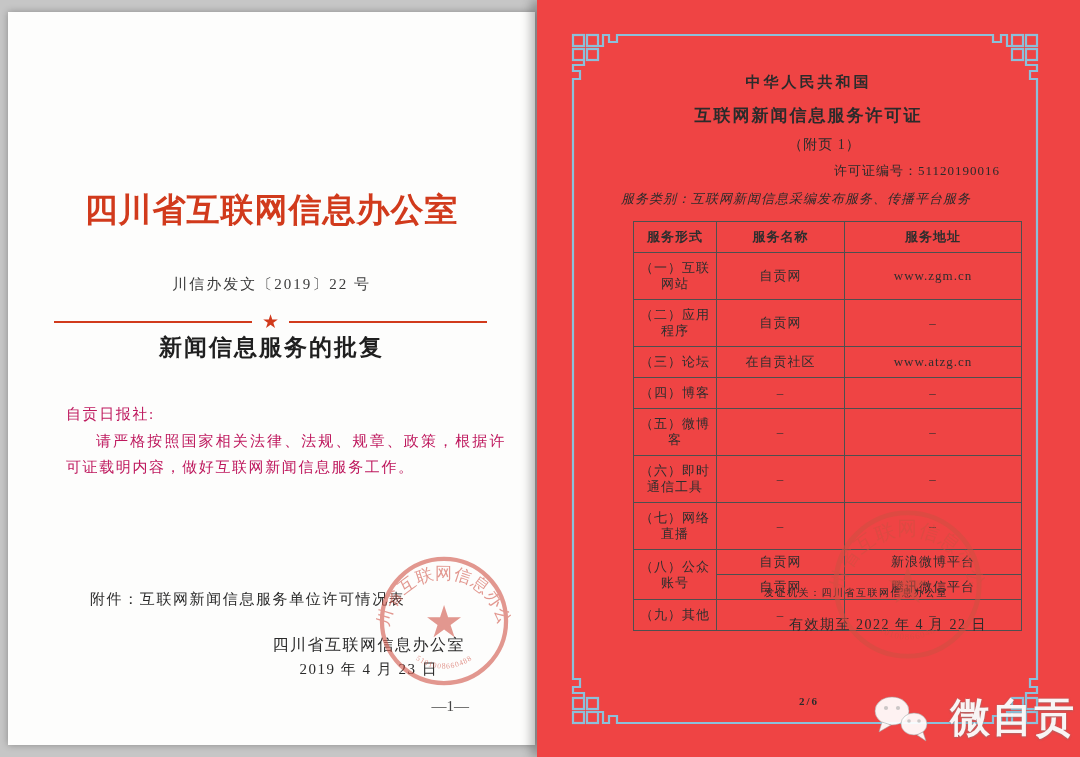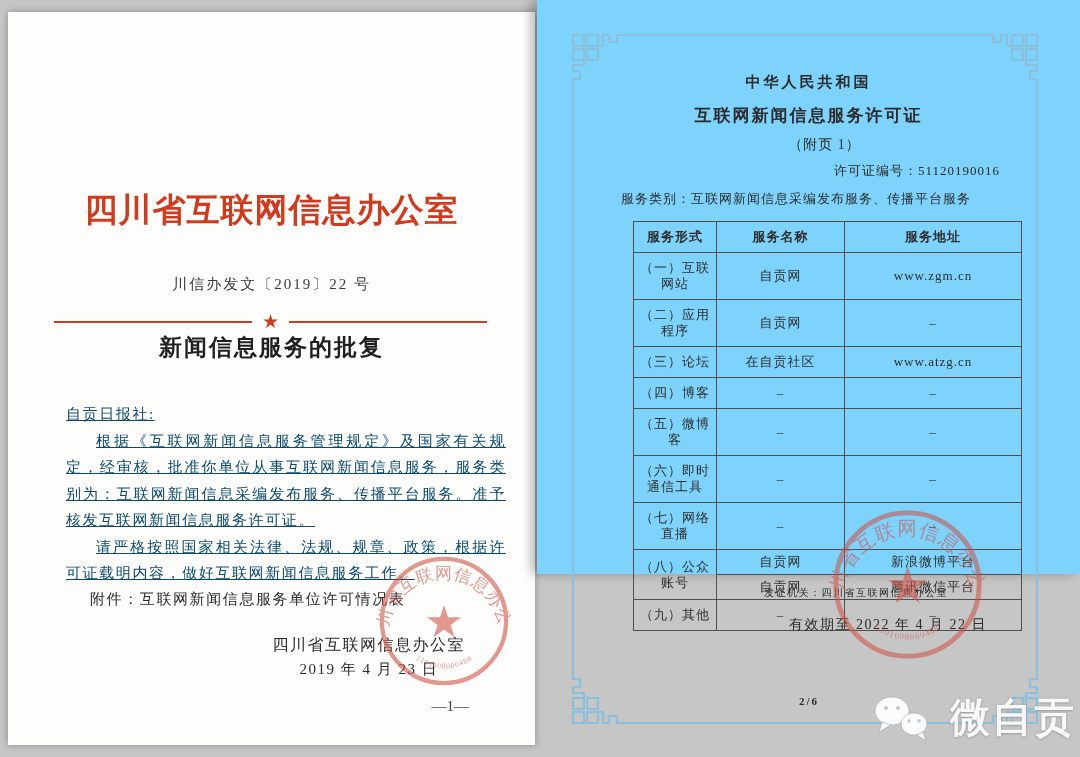--- a/index.html
+++ b/index.html
@@ -8,54 +8,54 @@
     background:#c6c6c6;
     font-family:"Liberation Serif","DejaVu Serif",serif;
     color:#2b2b2b;
   }
   .page { position:absolute; }
   .page-left {
     left:8px; top:12px; width:527px; height:733px;
     background:#fdfdfc; box-shadow:0 0 7px rgba(0,0,0,.3);
   }
   .page-right {
-    left:537px; top:0; width:543px; height:574px;
-    background:#7dd3fc; box-shadow:-6px 0 10px rgba(0,0,0,.28);
+    left:537px; top:0; width:543px; height:757px;
+    background:#ef4444; box-shadow:-6px 0 10px rgba(0,0,0,.28);
   }
   .abs { position:absolute; }
 
   
   .l-org   { top:176px; left:0; width:100%; text-align:center;
              font-size:33px; font-weight:bold; color:#d13a1c; letter-spacing:1px; }
   .l-docnum{ top:263px; left:0; width:100%; text-align:center;
              font-size:15px; color:#3a3a3a; letter-spacing:2px; }
   .l-rule  { top:300px; left:46px; right:48px; display:flex; align-items:center; gap:10px; }
   .l-rule .rline { flex:1; height:2px; background:#d13a1c; }
   .l-rule .rstar { color:#d13a1c; font-size:19px; line-height:1; }
   .l-title { top:318px; left:0; width:100%; text-align:center;
              font-size:23px; font-weight:bold; letter-spacing:2px;
              line-height:35px; color:#1f1f1f; }
   .l-body  { top:389px; left:58px; width:440px; font-size:15px; line-height:26.5px;
-             letter-spacing:1.6px; text-align:justify; color:#0c4a6e;text-decoration:underline; }
+             letter-spacing:1.6px; text-align:justify; color:#be185d; }
   .l-body p{ margin:0; }
   .l-body p.indent { text-indent:2em; }
   .l-attach{ top:578px; left:82px; font-size:15px; letter-spacing:1.6px; }
   .l-sign  { top:620px; right:70px; text-align:center; font-size:16px;
              letter-spacing:1.5px; line-height:25px; }
   .l-sign .sig-date { font-size:15px; }
   .l-pagenum{ top:686px; right:66px; font-size:15px; color:#444; }
 
   
   .r-country { top:73px;  left:0; width:100%; text-align:center; font-size:15px;
                font-weight:bold; letter-spacing:3px; }
   .r-cert    { top:104px; left:0; width:100%; text-align:center; font-size:17px;
                font-weight:bold; letter-spacing:2px; }
   .r-sub     { top:136px; left:16px; width:100%; text-align:center; font-size:14px; letter-spacing:1px; }
   .r-license { top:162px; right:80px; font-size:13px; letter-spacing:1px; }
-  .r-cat     { top:190px; left:84px;  font-size:13px; letter-spacing:1px; }
+  .r-cat     { top:190px; left:84px;  font-size:13px; letter-spacing:1px;font-style:italic; }
   table.r-table { position:absolute; top:221px; left:80px; width:388px;
                   border-collapse:collapse; font-size:13px; color:#2e2e2e;
                   table-layout:fixed;margin-left:16px; }
   .r-table th, .r-table td {
       border:1px solid #4f4f4f; text-align:center; vertical-align:middle;
       padding:7px 2px; letter-spacing:1px; font-weight:normal; line-height:16px; }
   .r-table th { font-weight:bold; }
   .r-table td.sub { padding:4px 2px; }
   .r-issuer  { top:586px; left:227px; font-size:10px; letter-spacing:1.5px; }
   .r-validity{ top:616px; left:252px; font-size:14px; letter-spacing:1.5px; }
@@ -107,21 +107,20 @@
     <span class="rstar">★</span>
     <span class="rline"></span>
   </div>
 
   <div class="abs l-title">
     <div>新闻信息服务的批复</div>
   </div>
 
   <div class="abs l-body">
     <p>自贡日报社:</p>
-    <p class="indent">根据《互联网新闻信息服务管理规定》及国家有关规定，经审核，批准你单位从事互联网新闻信息服务，服务类别为：互联网新闻信息采编发布服务、传播平台服务。准予核发互联网新闻信息服务许可证。</p>
     <p class="indent">请严格按照国家相关法律、法规、规章、政策，根据许可证载明内容，做好互联网新闻信息服务工作。</p>
   </div>
 
   <div class="abs l-attach">附件：互联网新闻信息服务单位许可情况表</div>
 
   <div class="abs l-sign">
     <div>四川省互联网信息办公室</div>
     <div class="sig-date">2019 年 4 月 23 日</div>
   </div>
 

